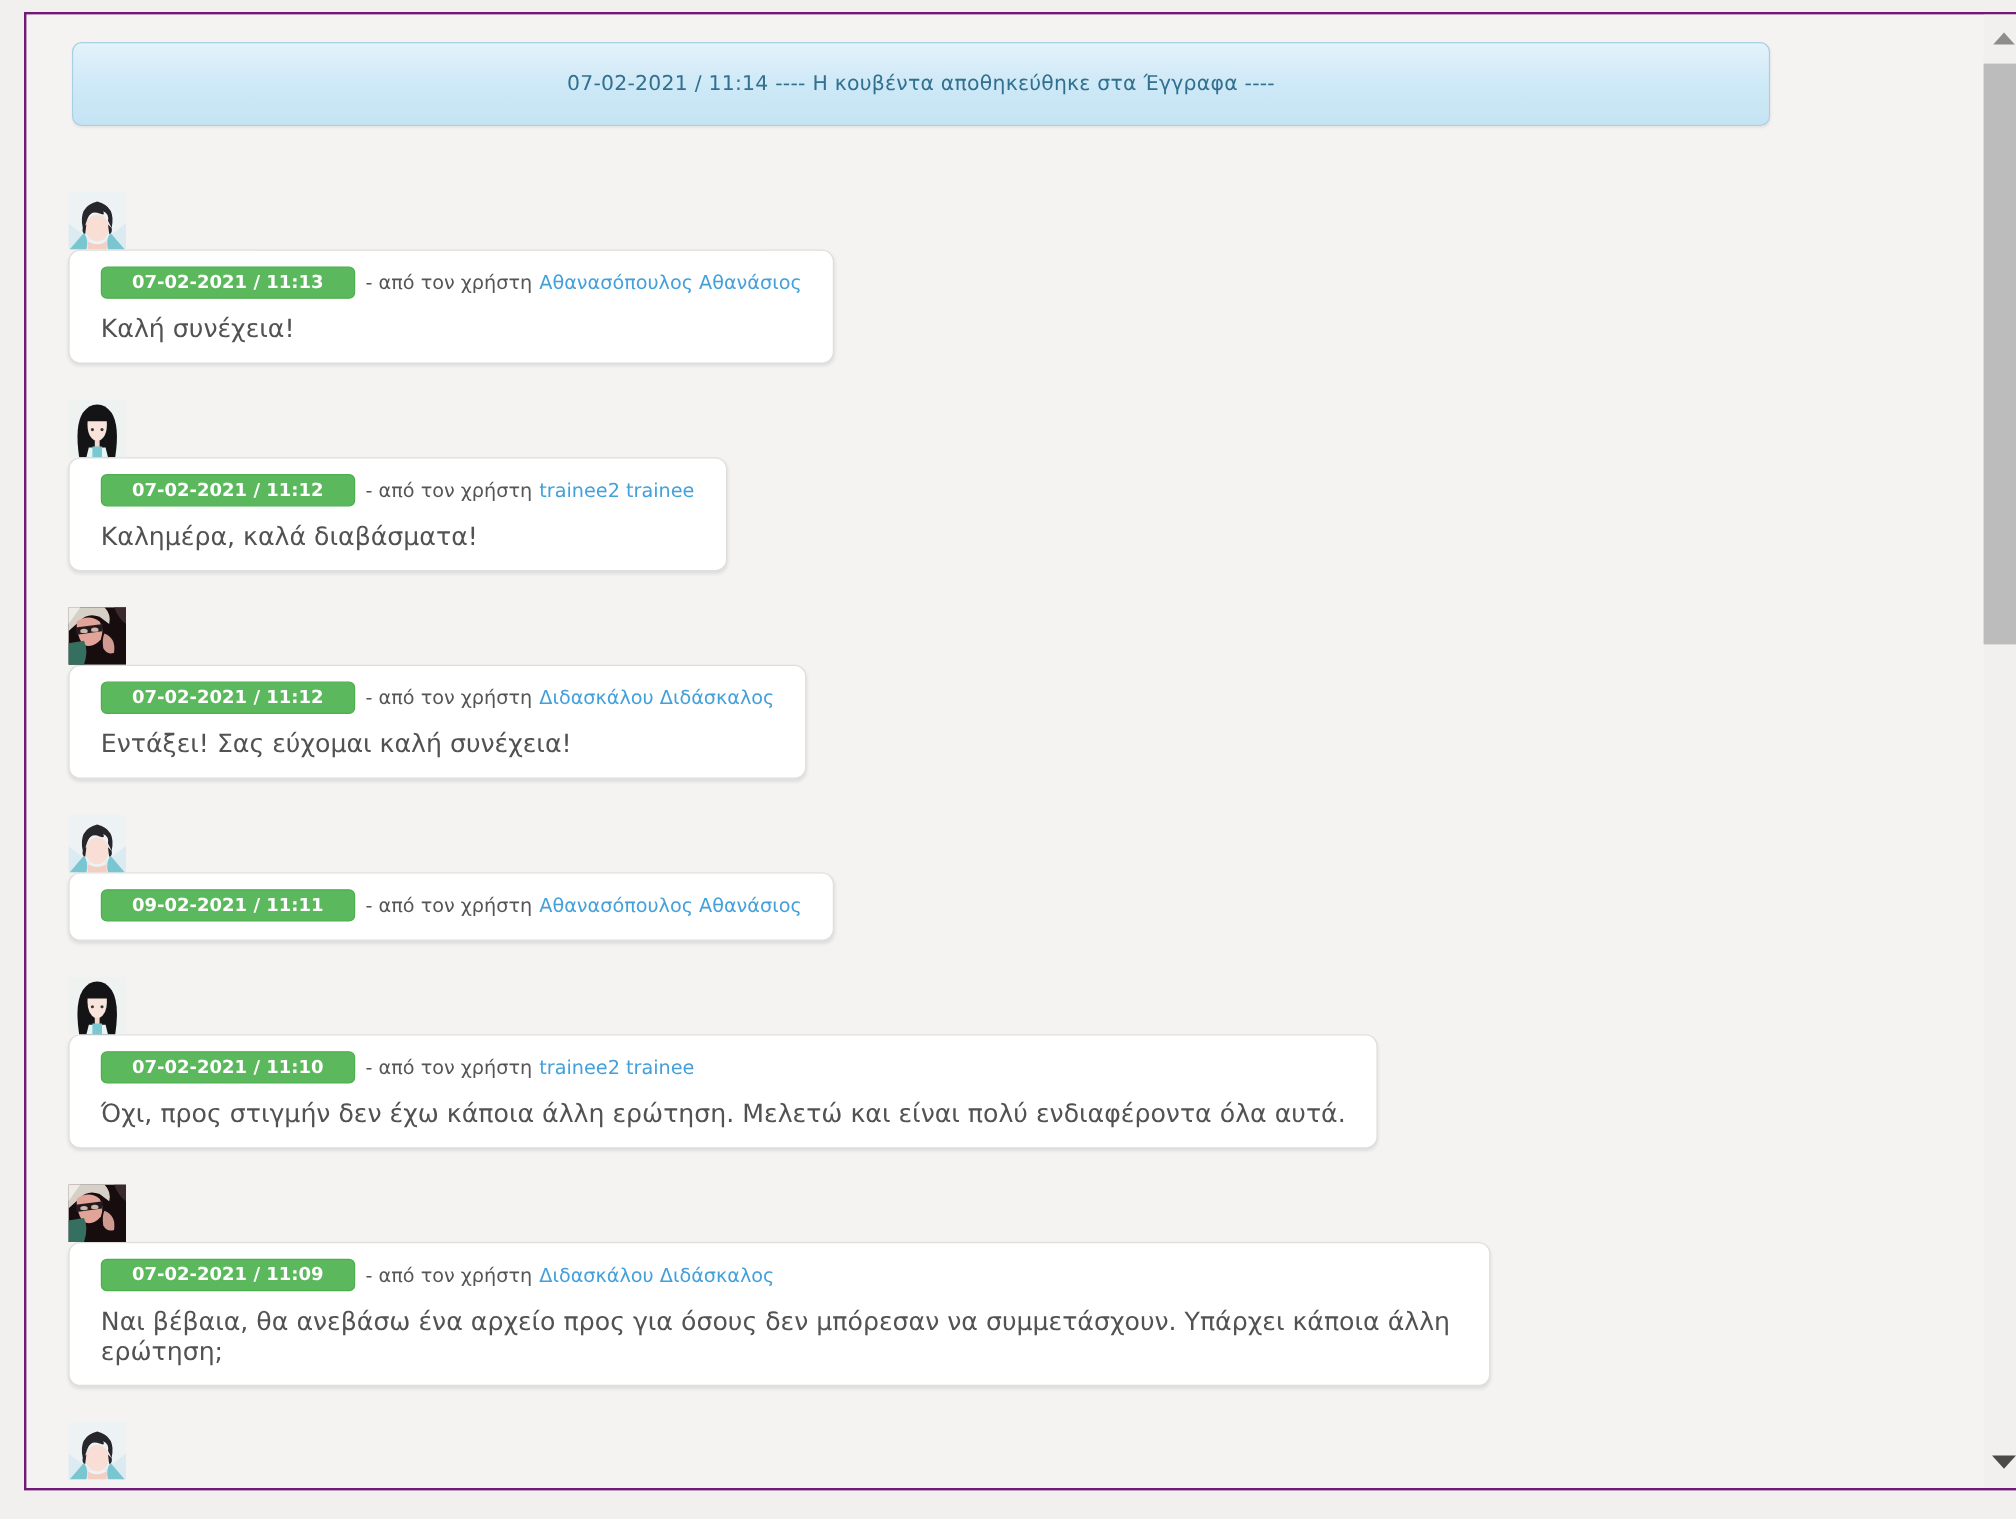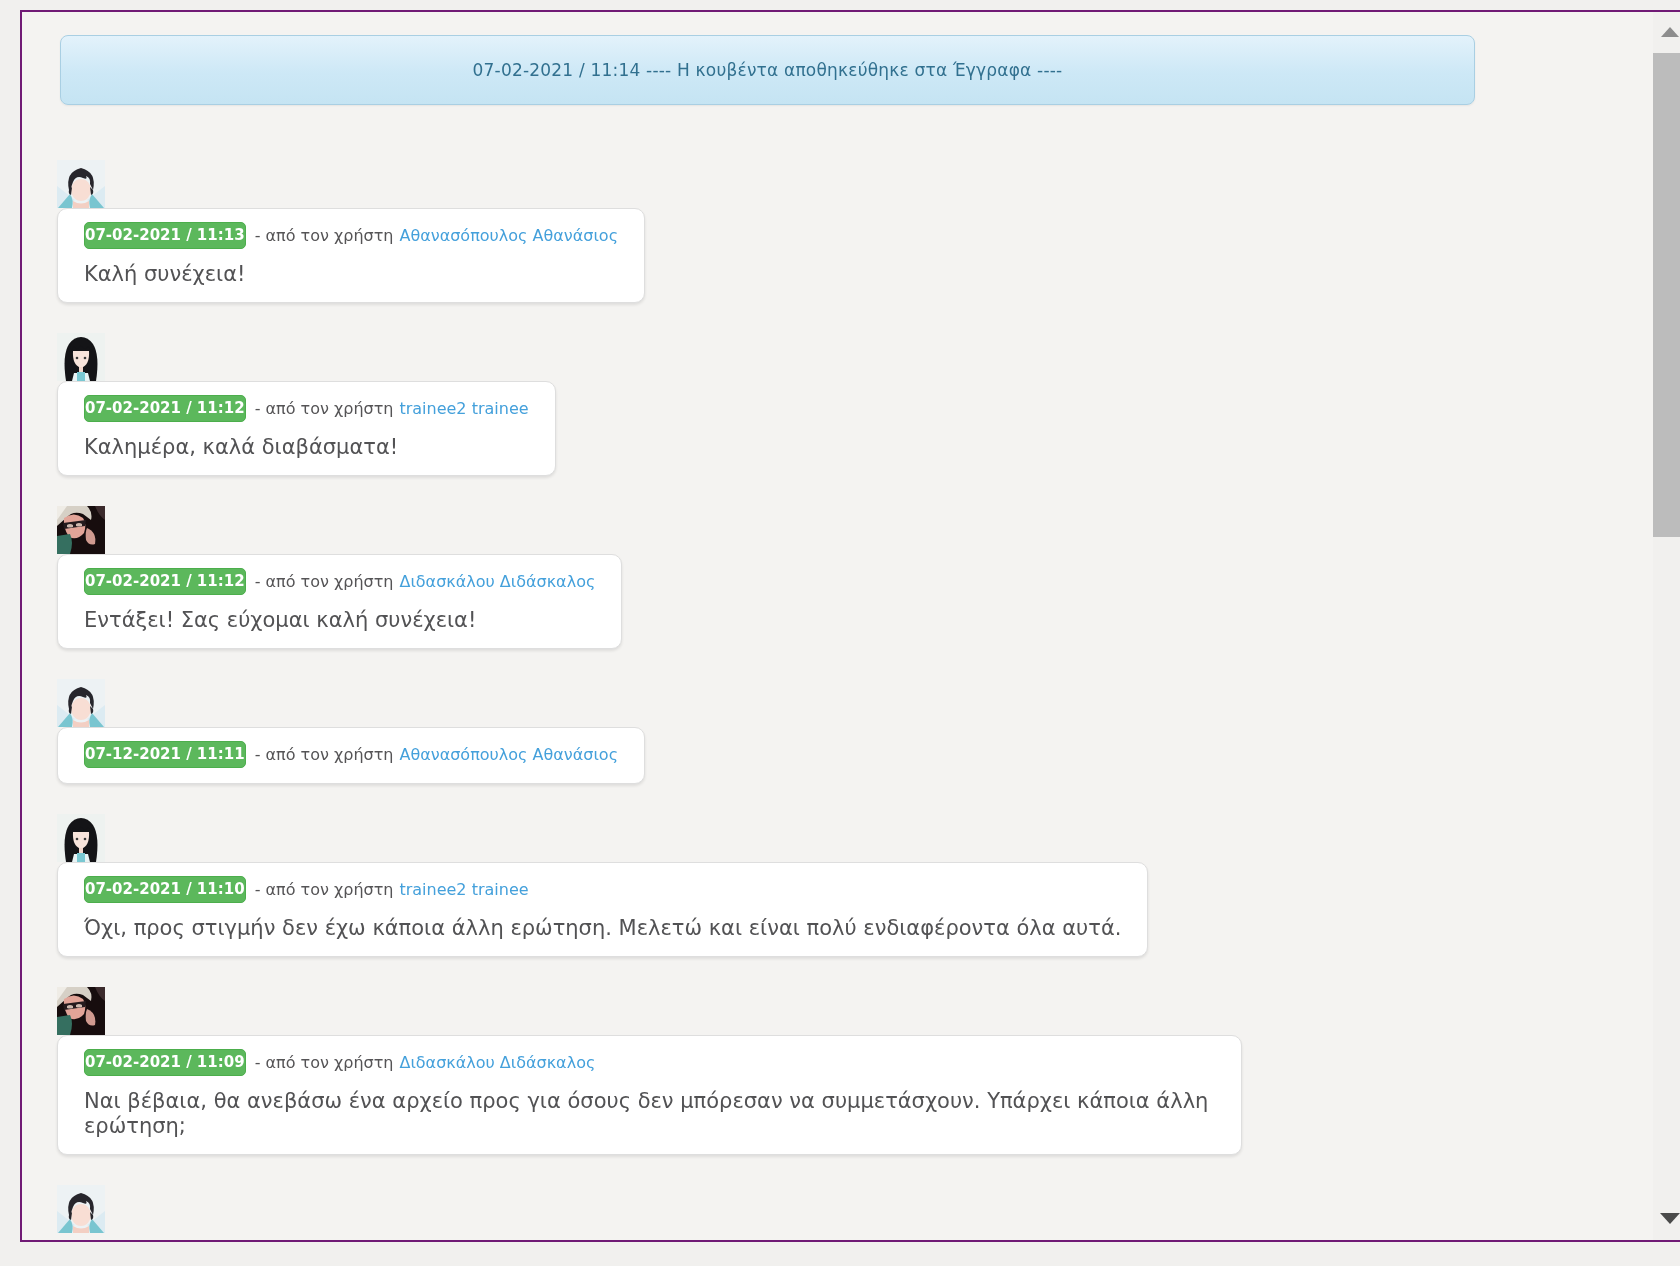--- a/index.html
+++ b/index.html
@@ -23,21 +23,21 @@
   .avatar svg { display:none; width:48px; height:48px; }
   .avatar[data-kind="boy"]  svg.av-boy  { display:block; }
   .avatar[data-kind="girl"] svg.av-girl { display:block; }
   .avatar[data-kind="man"]  svg.av-man  { display:block; }
 
   .bubble { width:fit-content; max-width:1185px; background:#ffffff;
     border:1px solid #dedede; border-radius:10px; padding:13px 26px 15px 26px;
     box-shadow:0 2px 3px rgba(0,0,0,0.09); }
   .meta { display:flex; align-items:center; white-space:nowrap; }
   .badge { background:#5cb85c; border:1px solid #4cae4c; color:#ffffff; font-weight:bold;
-    font-size:15px; line-height:19px; padding:3px 0; border-radius:5px; }
+    font-size:15px; line-height:19px; padding:3px 25px; border-radius:5px; }
   .prefix { color:#555456; font-size:16px; margin-left:9px; }
   .user { color:#44a0db; font-size:16px; margin-left:6px; text-decoration:none; }
   .text { margin-top:13px; color:#525254; font-size:21px; line-height:25px; }
 
   
   .scrollbar { position:absolute; top:0; right:0; bottom:0; width:33px; background:#f1f0ee; }
   .sb-btn { position:absolute; left:0; width:100%; height:40px;
     display:flex; align-items:center; justify-content:center; }
   .sb-up { top:0; } .sb-down { bottom:2px; }
   .tri-up { width:0; height:0; border-left:9px solid transparent;
@@ -154,21 +154,21 @@
 
       <div class="message">
         <span class="avatar" data-kind="boy">
           <svg class="av-boy">
               <use href="#sym-boy"></use>
             </svg>
 
         </span>
         <div class="bubble">
           <div class="meta">
-            <span class="badge">07-12-2021 / 11:11</span>
+            <span class="badge">09-02-2021 / 11:11</span>
             <span class="prefix">- από τον χρήστη</span>
             <a class="user" href="#">Αθανασόπουλος Αθανάσιος</a>
           </div>
         </div>
       </div>
 
       <div class="message">
         <span class="avatar" data-kind="girl">
 
           <svg class="av-girl">

